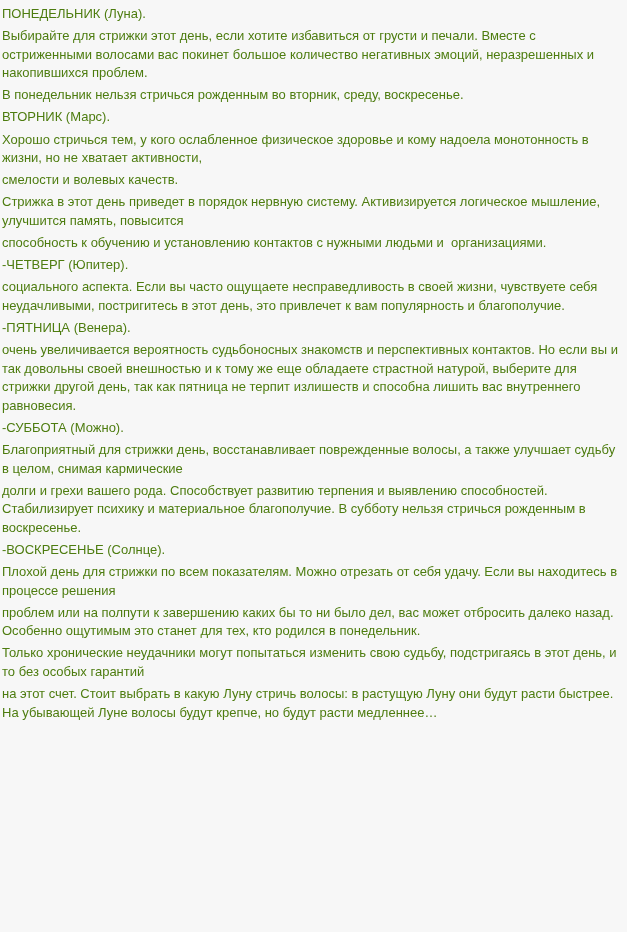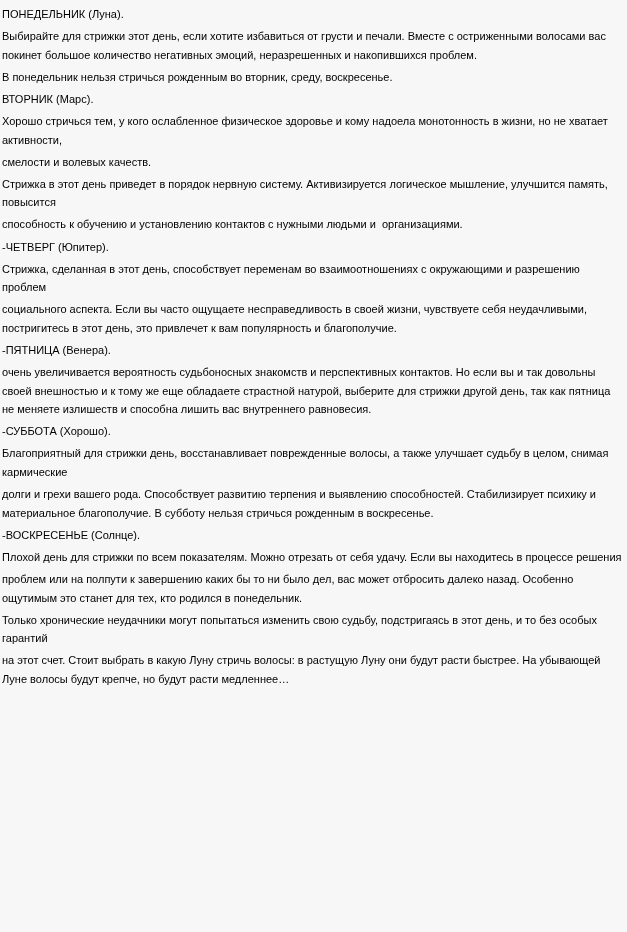--- a/index.html
+++ b/index.html
@@ -11,45 +11,44 @@
     min-height: 932px;
     background: #f7f7f7;
     font-family: "Liberation Sans", "DejaVu Sans", sans-serif;
     box-sizing: border-box;
   }
   .page {
     padding: 5px 4px 0 2px;
   }
   .para {
     margin: 0 0 3.5px 0;
-    font-size: 11px;
+    font-size: 13px;
     line-height: 18.6px;
-    color: #000000;
+    color: #4d7c0f;
     white-space: pre-wrap;
     word-wrap: break-word;
   }
 </style>
 </head>
 <body>
 
 <div class="page">
   <p class="para">ПОНЕДЕЛЬНИК (Луна).</p>
   <p class="para">Выбирайте для стрижки этот день, если хотите избавиться от грусти и печали. Вместе с остриженными волосами вас покинет большое количество негативных эмоций, неразрешенных и накопившихся проблем.</p>
   <p class="para">В понедельник нельзя стричься рожденным во вторник, среду, воскресенье.</p>
   <p class="para">ВТОРНИК (Марс).</p>
   <p class="para">Хорошо стричься тем, у кого ослабленное физическое здоровье и кому надоела монотонность в жизни, но не хватает активности,</p>
   <p class="para">смелости и волевых качеств.</p>
   <p class="para">Стрижка в этот день приведет в порядок нервную систему. Активизируется логическое мышление, улучшится память, повысится</p>
   <p class="para">способность к обучению и установлению контактов с нужными людьми и  организациями.</p>
   <p class="para">-ЧЕТВЕРГ (Юпитер).</p>
-  <p class="para">Стрижка, сделанная в этот день, способствует переменам во взаимоотношениях с окружающими и разрешению проблем</p>
   <p class="para">социального аспекта. Если вы часто ощущаете несправедливость в своей жизни, чувствуете себя неудачливыми, постригитесь в этот день, это привлечет к вам популярность и благополучие.</p>
   <p class="para">-ПЯТНИЦА (Венера).</p>
-  <p class="para">очень увеличивается вероятность судьбоносных знакомств и перспективных контактов. Но если вы и так довольны своей внешностью и к тому же еще обладаете страстной натурой, выберите для стрижки другой день, так как пятница не меняете излишеств и способна лишить вас внутреннего равновесия.</p>
-  <p class="para">-СУББОТА (Хорошо).</p>
+  <p class="para">очень увеличивается вероятность судьбоносных знакомств и перспективных контактов. Но если вы и так довольны своей внешностью и к тому же еще обладаете страстной натурой, выберите для стрижки другой день, так как пятница не терпит излишеств и способна лишить вас внутреннего равновесия.</p>
+  <p class="para">-СУББОТА (Можно).</p>
   <p class="para">Благоприятный для стрижки день, восстанавливает поврежденные волосы, а также улучшает судьбу в целом, снимая кармические</p>
   <p class="para">долги и грехи вашего рода. Способствует развитию терпения и выявлению способностей. Стабилизирует психику и материальное благополучие. В субботу нельзя стричься рожденным в воскресенье.</p>
   <p class="para">-ВОСКРЕСЕНЬЕ (Солнце).</p>
   <p class="para">Плохой день для стрижки по всем показателям. Можно отрезать от себя удачу. Если вы находитесь в процессе решения</p>
   <p class="para">проблем или на полпути к завершению каких бы то ни было дел, вас может отбросить далеко назад. Особенно ощутимым это станет для тех, кто родился в понедельник.</p>
   <p class="para">Только хронические неудачники могут попытаться изменить свою судьбу, подстригаясь в этот день, и то без особых гарантий</p>
   <p class="para">на этот счет. Стоит выбрать в какую Луну стричь волосы: в растущую Луну они будут расти быстрее. На убывающей Луне волосы будут крепче, но будут расти медленнее…</p>
 </div>
 
 </body></html>

